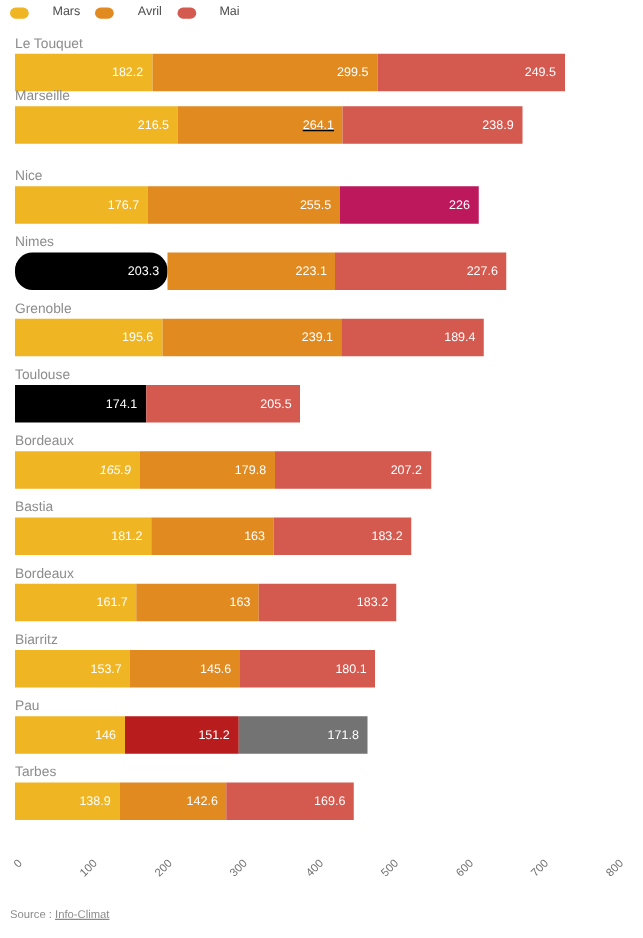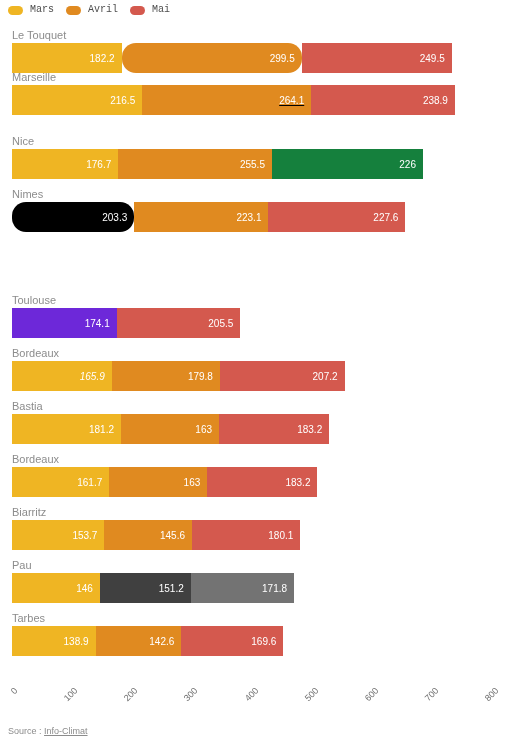--- a/index.html
+++ b/index.html
@@ -27,22 +27,21 @@
     left: 8px;
     top: 2px;
     height: 16px;
     display: flex;
     align-items: center;
     gap: 12px;
   }
   .legend-item {
     display: flex;
     align-items: center;
-    gap: 7px;
-    font-family: Liberation Mono, monospace;
+    gap: 19px;
   }
   .legend-swatch {
     width: 15px;
     height: 9px;
     border-radius: 5px;
     display: block;
   }
   .legend-label {
     font-size: 10px;
     color: #4d4d4d;
@@ -151,74 +150,88 @@
       </div>
     </div>
 
   <div class="plot" id="plot">
       <div class="row" style="top: 0px;">
         <div class="row-label">Le Touquet</div>
         <div class="bar">
           <div class="seg" style="width: 109.593px; background: rgb(239, 181, 35);">
             <span class="seg-value">182.2</span>
           </div>
-          <div class="seg" style="width: 180.149px; background: rgb(224, 138, 32); border-radius: 14px;">
+          <div class="seg" style="width: 180.149px; background: rgb(224, 138, 32);">
             <span class="seg-value">299.5</span>
           </div>
           <div class="seg" style="width: 150.074px; background: rgb(212, 89, 78);">
             <span class="seg-value">249.5</span>
           </div>
         </div>
       </div>
       <div class="row" style="top: 42px; padding-left: 32px;">
         <div class="row-label">Marseille</div>
         <div class="bar">
           <div class="seg" style="width: 130.225px; background: rgb(239, 181, 35);">
             <span class="seg-value">216.5</span>
           </div>
-          <div class="seg" style="width: 169px; background: rgb(224, 138, 32); text-decoration: underline;">
+          <div class="seg" style="width: 132px; background: rgb(224, 138, 32); text-decoration: underline;">
             <span class="seg-value">264.1</span>
           </div>
           <div class="seg" style="width: 143.698px; background: rgb(212, 89, 78);">
             <span class="seg-value">238.9</span>
           </div>
         </div>
       </div>
       <div class="row" style="top: 106px;">
         <div class="row-label">Nice</div>
         <div class="bar">
           <div class="seg" style="width: 106.285px; background: rgb(239, 181, 35);">
             <span class="seg-value">176.7</span>
           </div>
           <div class="seg" style="width: 153.683px; background: rgb(224, 138, 32);">
             <span class="seg-value">255.5</span>
           </div>
-          <div class="seg" style="width: 151px; background: #15803d;">
+          <div class="seg" style="width: 111px; background: #be185d;">
             <span class="seg-value">226</span>
           </div>
         </div>
       </div>
       <div class="row" style="top: 159px; padding-left: 21px;">
         <div class="row-label">Nimes</div>
         <div class="bar">
           <div class="seg" style="width: 122.285px; background: #000000; border-radius: 14px;">
             <span class="seg-value">203.3</span>
           </div>
           <div class="seg" style="width: 134.195px; background: rgb(224, 138, 32);">
             <span class="seg-value">223.1</span>
           </div>
           <div class="seg" style="width: 136.901px; background: rgb(212, 89, 78);">
             <span class="seg-value">227.6</span>
           </div>
         </div>
       </div>
+      <div class="row" style="top: 212px;">
+        <div class="row-label">Grenoble</div>
+        <div class="bar">
+          <div class="seg" style="width: 117.653px; background: rgb(239, 181, 35);">
+            <span class="seg-value">195.6</span>
+          </div>
+          <div class="seg" style="width: 143.819px; background: rgb(224, 138, 32);">
+            <span class="seg-value">239.1</span>
+          </div>
+          <div class="seg" style="width: 113.924px; background: rgb(212, 89, 78);">
+            <span class="seg-value">189.4</span>
+          </div>
+        </div>
+      </div>
       <div class="row" style="top: 265px;">
         <div class="row-label">Toulouse</div>
         <div class="bar">
-          <div class="seg" style="width: 104.721px; background: #6d28d9;">
+          <div class="seg" style="width: 104.721px; background: #000000;">
             <span class="seg-value">174.1</span>
           </div>
           <div class="seg" style="width: 123.608px; background: rgb(212, 89, 78);">
             <span class="seg-value">205.5</span>
           </div>
         </div>
       </div>
       <div class="row" style="top: 318px;">
         <div class="row-label">Bordeaux</div>
         <div class="bar">
@@ -274,21 +287,21 @@
             <span class="seg-value">180.1</span>
           </div>
         </div>
       </div>
       <div class="row" style="top: 530px;">
         <div class="row-label">Pau</div>
         <div class="bar">
           <div class="seg" style="width: 87.819px; background: rgb(239, 181, 35);">
             <span class="seg-value">146</span>
           </div>
-          <div class="seg" style="width: 90.9468px; background: #404040;">
+          <div class="seg" style="width: 90.9468px; background: #b91c1c;">
             <span class="seg-value">151.2</span>
           </div>
           <div class="seg" style="width: 103.338px; background: #737373;">
             <span class="seg-value">171.8</span>
           </div>
         </div>
       </div>
       <div class="row" style="top: 583px;">
         <div class="row-label">Tarbes</div>
         <div class="bar">

